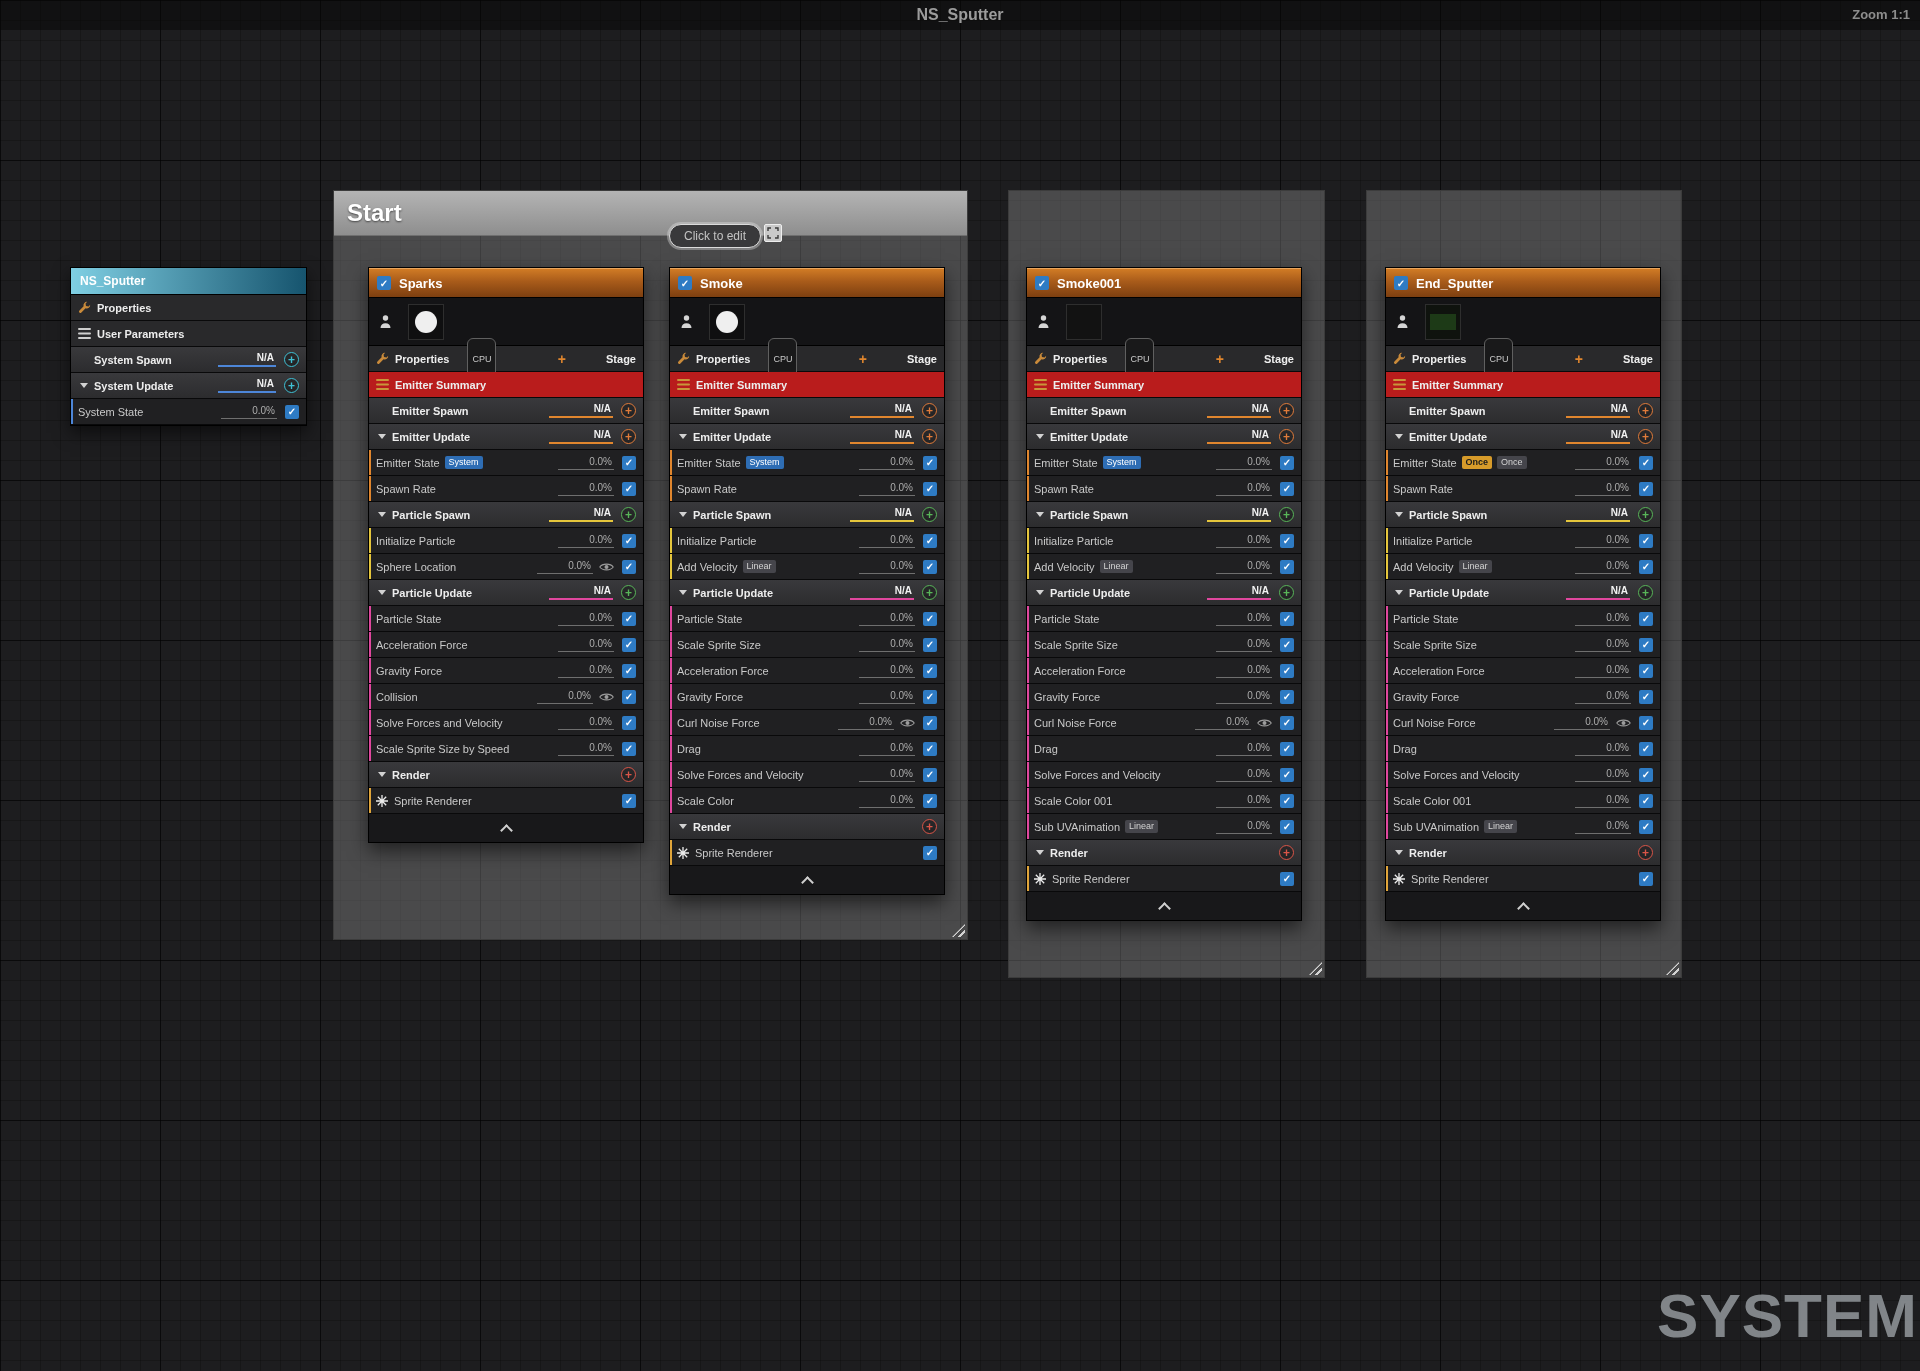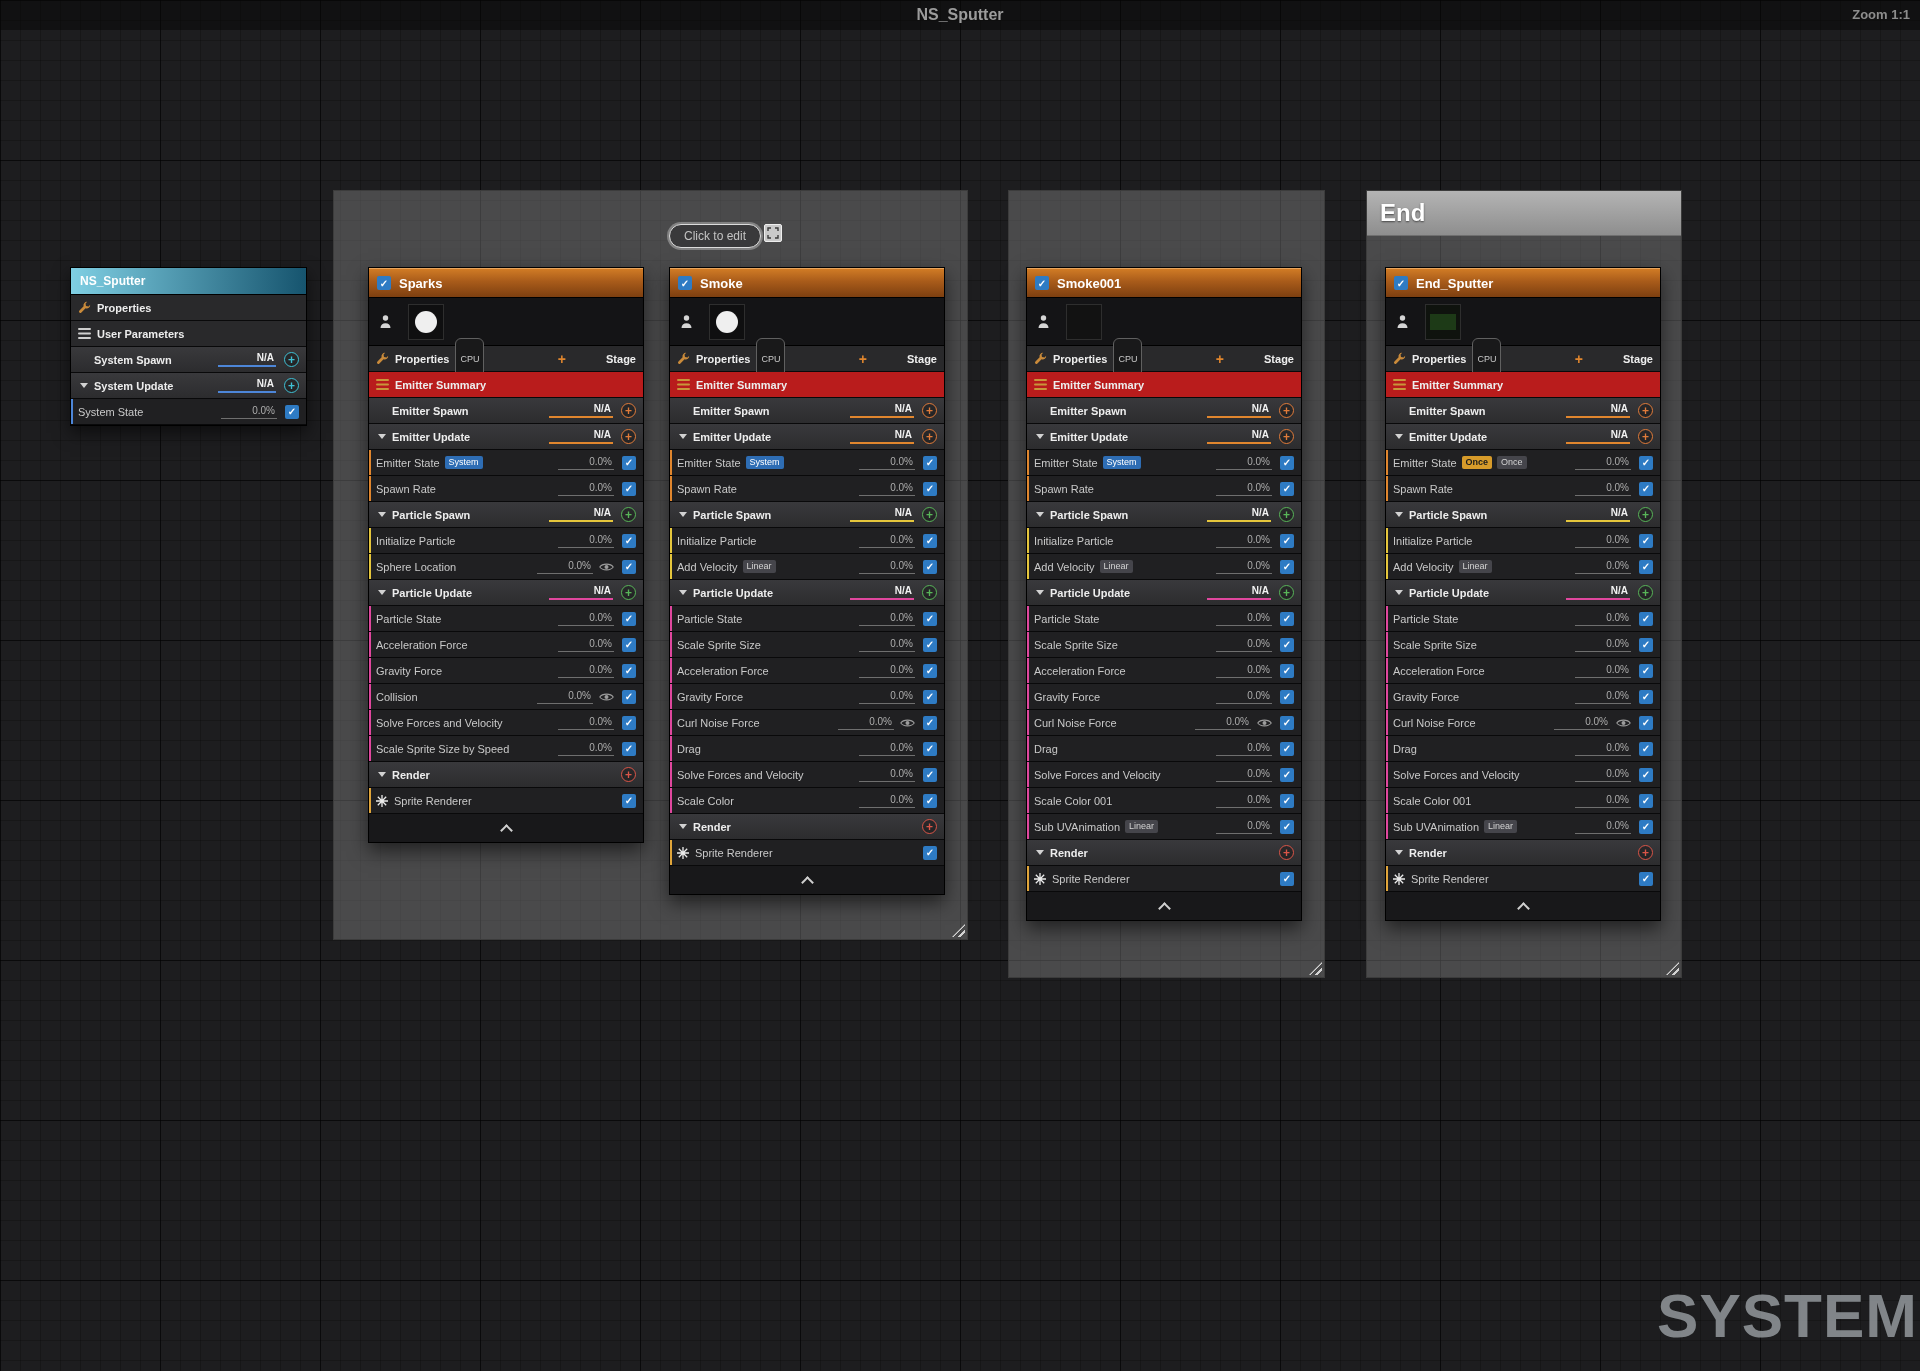--- a/index.html
+++ b/index.html
@@ -36,21 +36,21 @@
   .plus { width:15px; height:15px; flex:none; border-radius:50%; border:1px solid currentColor;
     display:flex; align-items:center; justify-content:center; font-size:12px; font-weight:bold;
     margin-left:8px; background:rgba(0,0,0,0.25); line-height:1; }
   .val { flex:none; width:64px; text-align:right; font-size:10px; padding:0 2px 2px 0; white-space:nowrap; }
   .gval { color:#f2f2f2; font-weight:bold; border-bottom:2px solid #888; }
   .mval { color:#adadad; border-bottom:1px solid #6f6f6f; width:56px; }
   .badge { font-size:9px; line-height:1; padding:2px 4px; border-radius:2px; margin-left:5px; white-space:nowrap; }
   .badge.blue { background:#2e6db4; color:#fff; }
   .badge.gray { background:#45454b; color:#d2d2d2; }
   .badge.self { background:#d79b2a; color:#1c1c1c; font-weight:bold; }
-  .cpu-badge { margin-left:6px; font-size:9px; padding:15px 4px; border:1px solid #606060;
+  .cpu-badge { margin-left:18px; font-size:9px; padding:15px 4px; border:1px solid #606060;
     border-radius:6px; color:#c9c9c9; background:#19191a; }
   .arrslot { width:11px; flex:none; display:flex; justify-content:center; margin-right:5px; }
   .tri { width:0; height:0; border-left:4px solid transparent; border-right:4px solid transparent;
     border-top:5px solid #d2d2d2; }
   .icon { display:inline-flex; align-items:center; margin-right:6px; flex:none; }
   .eye { display:inline-flex; align-items:center; margin-left:6px; flex:none; }
   .chev { width:9px; height:9px; border-left:2px solid #cfcfcf; border-top:2px solid #cfcfcf;
     transform:rotate(45deg); margin-top:4px; }
   
   .sysnode { position:absolute; left:70px; top:267px; width:237px; z-index:10;
@@ -104,29 +104,29 @@
 <body>
 
 <div class="canvas">
 
   <div class="topbar">
     <span class="title">NS_Sputter</span>
     <span class="zoom">Zoom 1:1</span>
   </div>
 
   <div class="comment" style="left:333px;top:190px;width:635px;height:750px">
+    <div class="comment-header">
+      <span>Start</span>
+    </div>
     <div class="resize"></div>
   </div>
   <div class="comment" style="left:1008px;top:190px;width:317px;height:788px">
     <div class="resize"></div>
   </div>
   <div class="comment" style="left:1366px;top:190px;width:316px;height:788px">
-    <div class="comment-header">
-      <span>End</span>
-    </div>
     <div class="resize"></div>
   </div>
 
   <div class="sysnode">
     <div class="sys-header">
       <span>NS_Sputter</span>
     </div>
     <div class="sys-rows">
       <div class="srow tool">
         <span class="icon">

